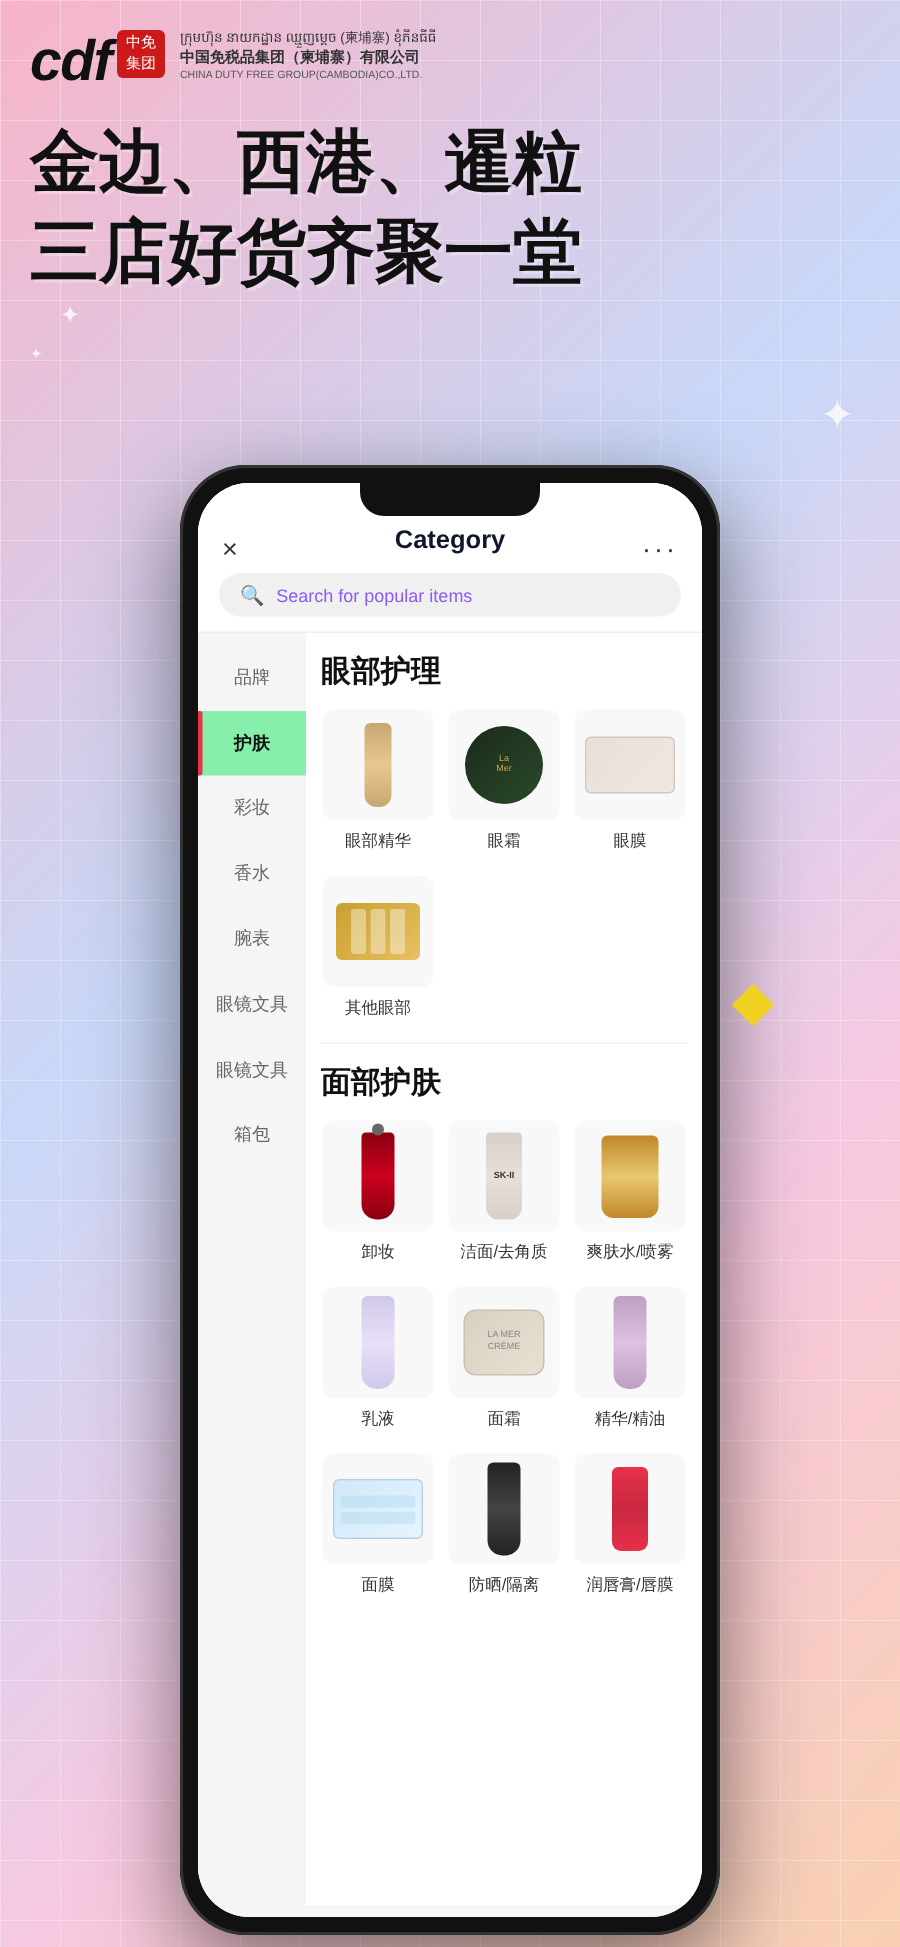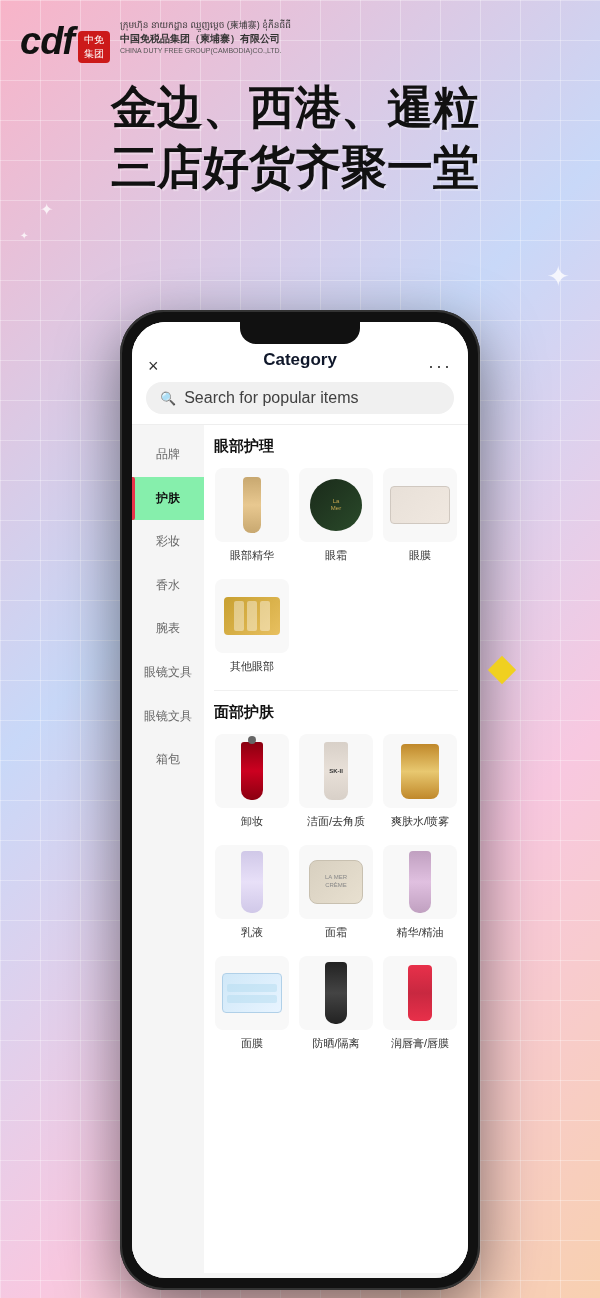--- a/index.html
+++ b/index.html
@@ -42,21 +42,21 @@
 
     
     .logo-row {
       display: flex;
       align-items: flex-start;
       margin-bottom: 10px;
     }
 
     .cdf-logo {
       display: flex;
-      align-items: flex-end;
+      align-items: flex-start;
       margin-right: 10px;
     }
 
     .cdf-text {
       font-size: 38px;
       font-weight: 900;
       color: #111;
       letter-spacing: -1px;
       font-style: italic;
     }
@@ -92,21 +92,20 @@
     }
 
     .company-english {
       font-size: 7px;
       color: #555;
       line-height: 1.3;
     }
 
     
     .headline {
-      text-align: center;
       margin-top: 15px;
     }
 
     .headline-text {
       font-size: 46px;
       font-weight: 900;
       color: #111;
       line-height: 1.3;
       text-shadow: 2px 2px 0px rgba(255,255,255,0.3);
     }
@@ -217,22 +216,22 @@
       padding: 7px 14px;
       gap: 8px;
     }
 
     .search-icon-wrap {
       color: #999;
       font-size: 13px;
     }
 
     .search-placeholder {
-      font-size: 16px;
-      color: #404040;
+      font-size: 12px;
+      color: #8b5cf6;
     }
 
     
     .main-layout {
       display: flex;
       height: calc(100% - 108px);
       overflow: hidden;
     }
 
     
@@ -276,21 +275,21 @@
     .content-area {
       flex: 1;
       background: #fff;
       overflow-y: auto;
       padding: 12px 10px;
     }
 
     .content-area::-webkit-scrollbar { display: none; }
 
     .section-title {
-      font-size: 15px;
+      font-size: 20px;
       font-weight: 700;
       color: #111;
       margin-bottom: 12px;
     }
 
     .category-grid {
       display: grid;
       grid-template-columns: repeat(3, 1fr);
       gap: 8px;
       margin-bottom: 16px;

